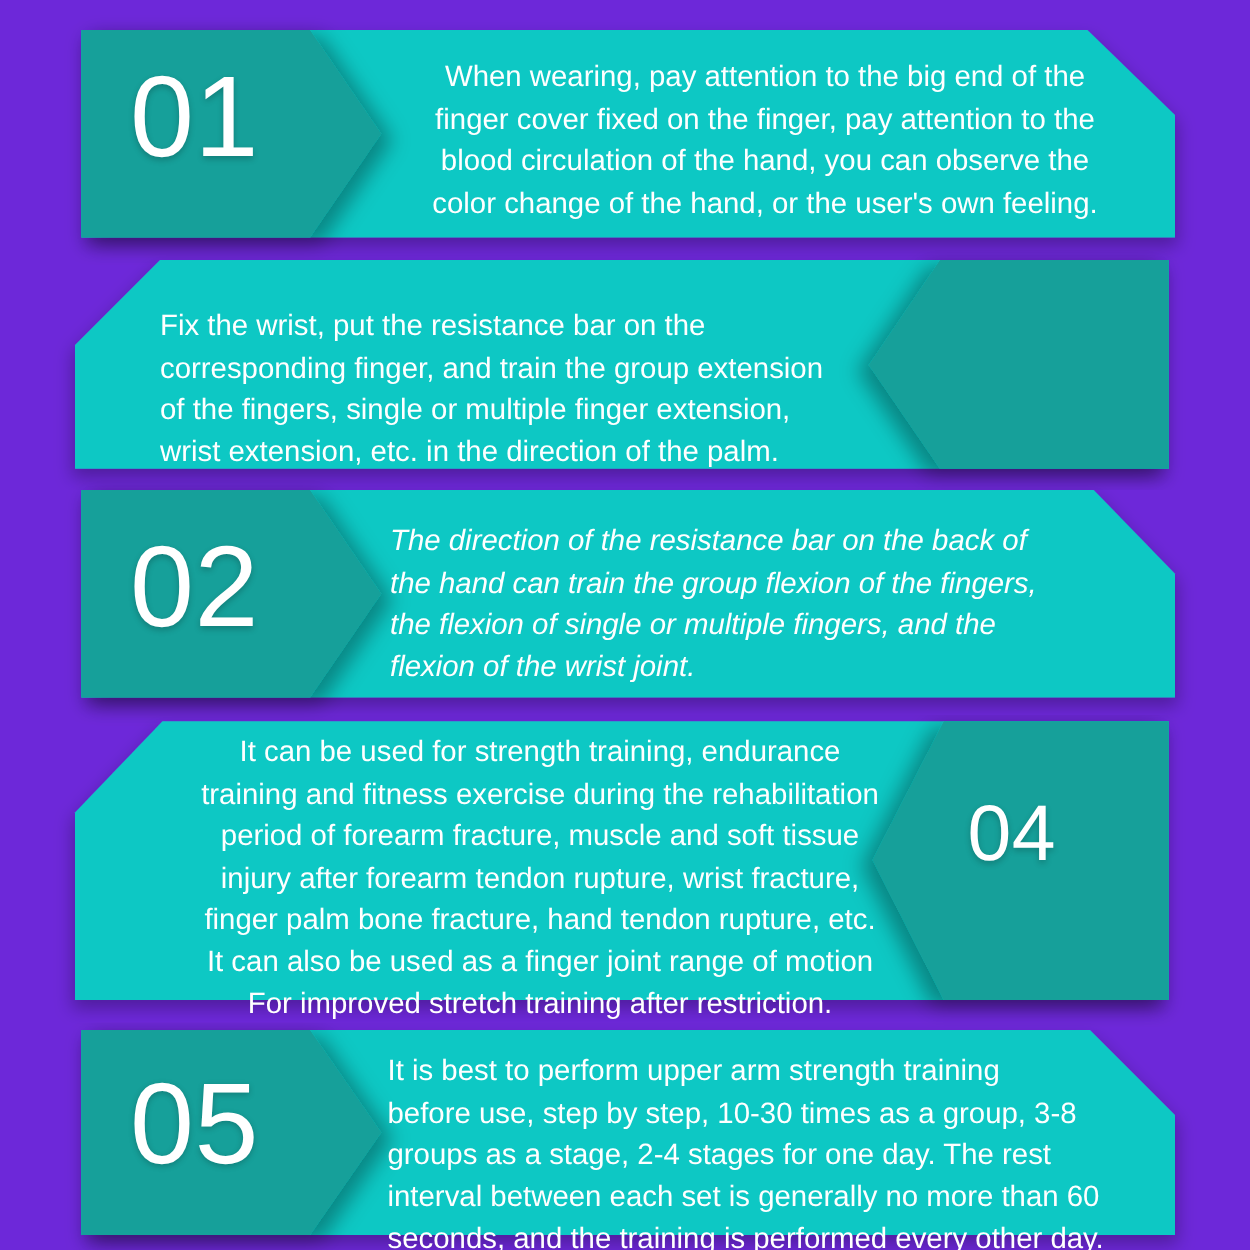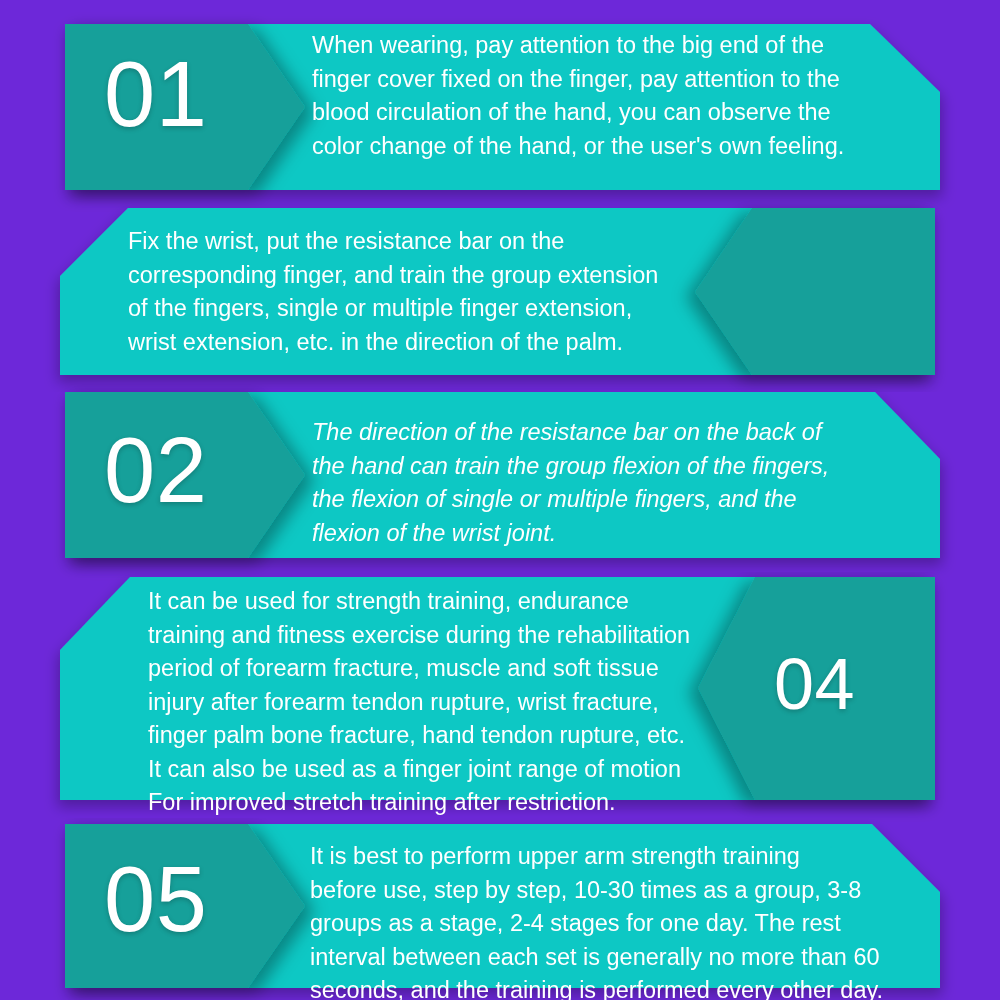--- a/index.html
+++ b/index.html
@@ -64,27 +64,27 @@
   
   #band-1 { top: 12px;  height: 200px; }
   #band-2 { top: 200px; height: 192px; }
   #band-3 { top: 384px; height: 198px; }
   #band-4 { top: 572px; height: 250px; }
   #band-5 { top: 818px; height: 182px; }
 
   #band-1 .badge-number { left: 104px; top: 36px;  font-size: 92px; }
   #band-2 .badge-number { left: 774px; top: 38px;  font-size: 92px; }
   #band-3 .badge-number { left: 104px; top: 40px;  font-size: 92px; }
-  #band-4 .badge-number { left: 774px; top: 76px;  font-size: 72px; }
+  #band-4 .badge-number { left: 774px; top: 64px;  font-size: 63px; }
   #band-5 .badge-number { left: 104px; top: 35px;  font-size: 92px; }
 
-  #band-1 .band-text { left: 312px; top: 17px;  width: 600px; }
-  #band-2 .band-text { left: 128px; top: 25px;  width: 600px; }
+  #band-1 .band-text { left: 312px; top: 33px;  width: 600px; text-align: center; }
+  #band-2 .band-text { left: 128px; top: 44px;  width: 600px; }
   #band-3 .band-text { left: 312px; top: 32px;  width: 600px; font-style: italic; }
-  #band-4 .band-text { left: 148px; top: 13px;  width: 600px; }
+  #band-4 .band-text { left: 132px; top: 13px;  width: 600px; text-align: center; }
   #band-5 .band-text { left: 310px; top: 22px;  width: 605px; }
 </style>
 </head>
 <body>
 
 <div id="infographic">
 
   <div class="band" id="band-1">
     <svg class="band-svg" width="1000" height="200" viewBox="0 0 1000 200">
       <defs>

